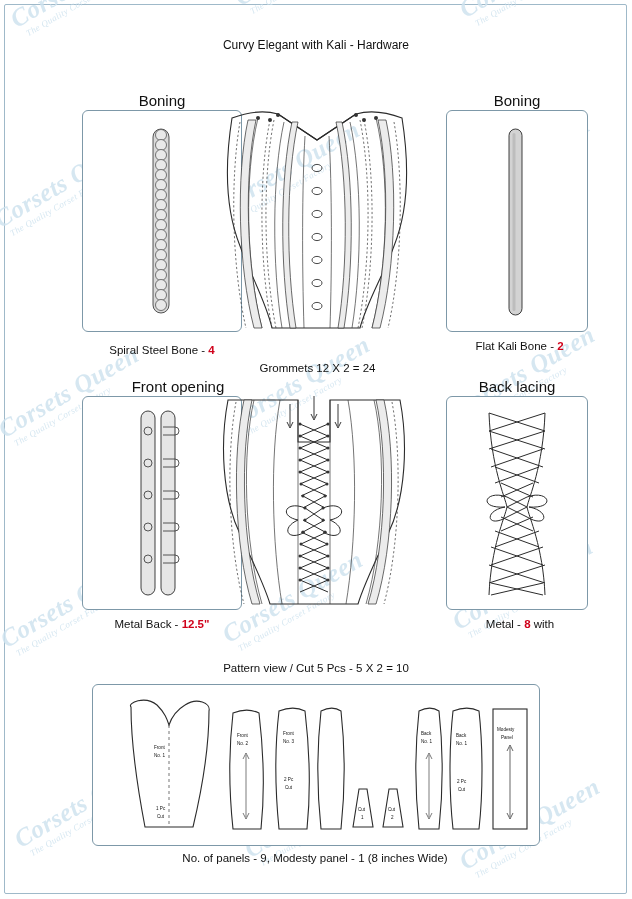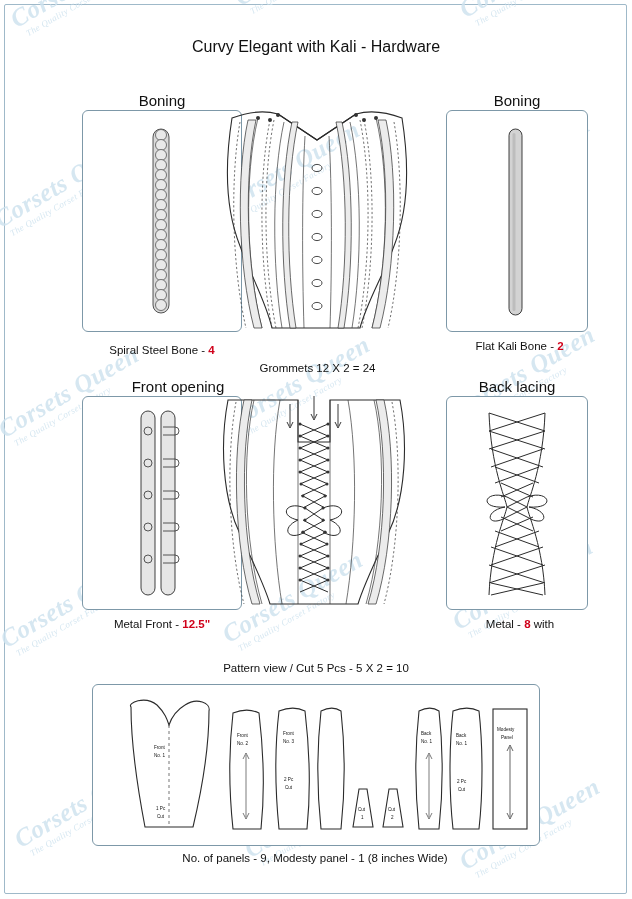--- a/index.html
+++ b/index.html
@@ -53,21 +53,21 @@
     border: 1px solid #9fb9c9;
     border-radius: 2px;
     box-sizing: border-box;
   }
   
   .main-title {
     position: absolute;
     left: 0; right: 0;
     top: 38px;
     text-align: center;
-    font-size: 16px;
+    font-size: 12px;
     color: #111;
   }
   .box-title {
     position: absolute;
     font-size: 15px;
     text-align: center;
     color: #111;
   }
   .caption {
     position: absolute;
@@ -282,21 +282,21 @@
         <path d="M80 30 h12 a4 4 0 0 1 0 8 h-12"></path>
         <path d="M80 62 h12 a4 4 0 0 1 0 8 h-12"></path>
         <path d="M80 94 h12 a4 4 0 0 1 0 8 h-12"></path>
         <path d="M80 126 h12 a4 4 0 0 1 0 8 h-12"></path>
         <path d="M80 158 h12 a4 4 0 0 1 0 8 h-12"></path>
       </g>
     </svg>
   </div>
 
   <div class="caption" style="left:72px; top:618px; width:180px;">
-    <span>Metal Front - </span><span class="num">12.5"</span>
+    <span>Metal Back - </span><span class="num">12.5"</span>
   </div>
 
   <div class="center-fig" style="left:208px; top:382px;">
     <svg width="212" height="240" viewBox="0 0 212 240">
 
       <path class="ln" d="M20 18 C 12 60, 14 115, 32 152 C 44 178, 56 202, 62 222 L 150 222 C 156 202, 168 178, 180 152 C 198 115, 200 60, 192 18 L 122 18 L 122 60 L 90 60 L 90 18 Z"></path>
 
       <path class="ln-thin" d="M46 18 C 34 70, 36 160, 54 222"></path>
       <path class="ln-thin" d="M166 18 C 178 70, 176 160, 158 222"></path>
       <path class="shade-lt" d="M36 18 C 24 72, 26 162, 44 222 L 52 222 C 34 162, 32 72, 44 18 Z"></path>

